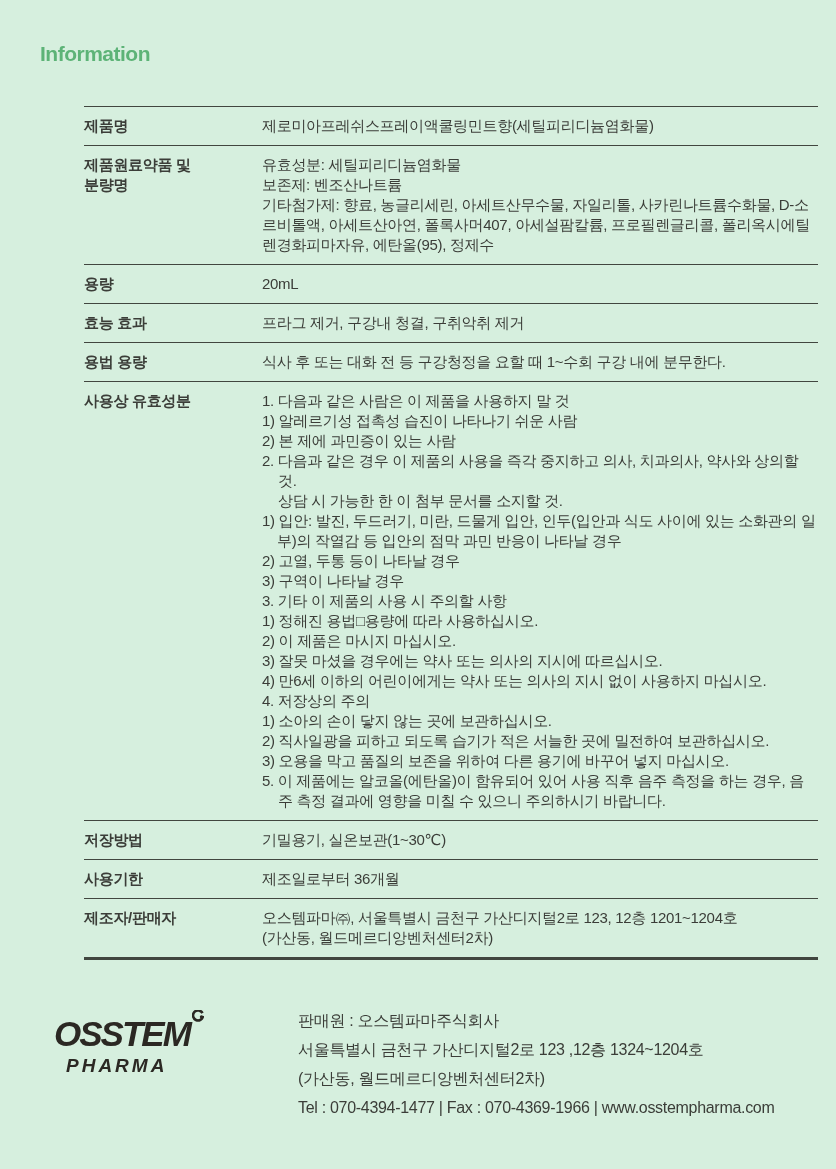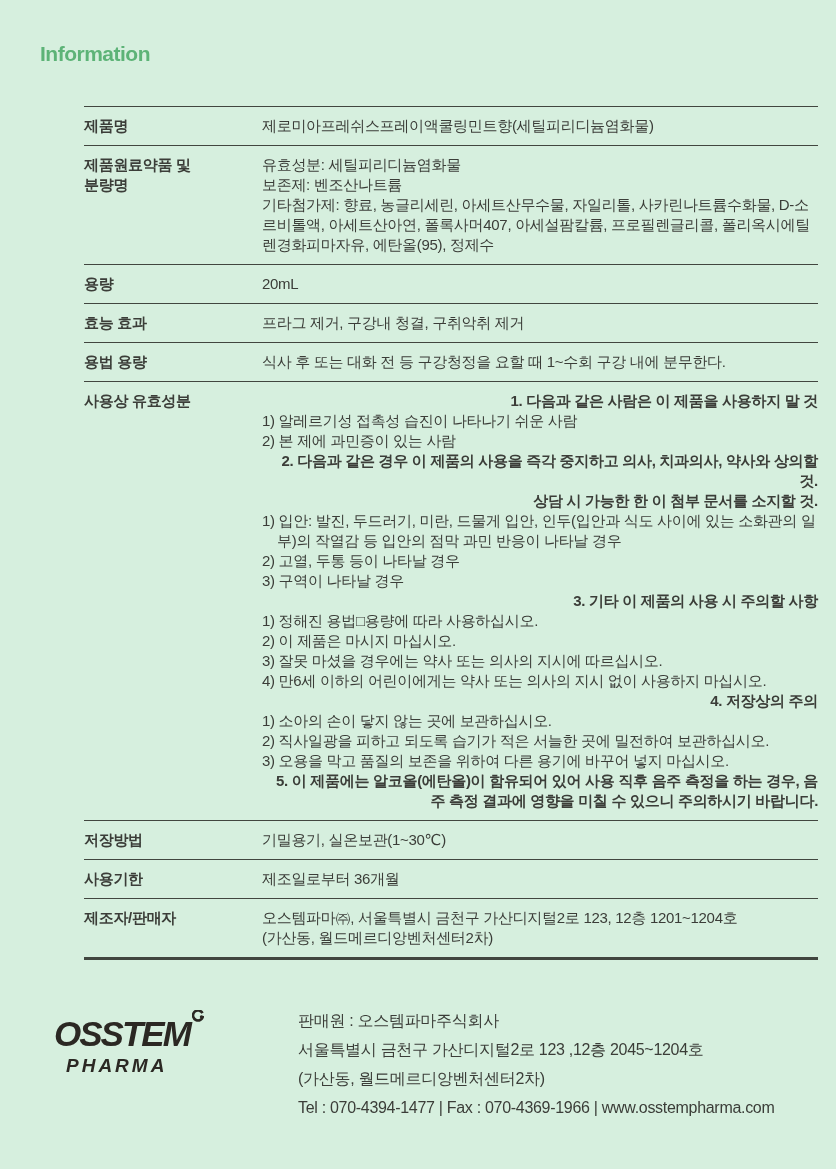--- a/index.html
+++ b/index.html
@@ -25,21 +25,21 @@
     border-top:1px solid var(--line);
     padding:9px 0 9px 0;
   }
   .row:last-child{border-bottom:3px solid var(--line);}
   .label{
     font-weight:700;font-size:15px;line-height:20px;
     white-space:pre-line;letter-spacing:-.3px;
   }
   .value{font-size:15px;line-height:20px;letter-spacing:-.3px;}
   .vline{min-height:20px;}
-  .vline.b{font-weight:700;text-align:right;}
+  .vline.b{font-weight:400;}
   .vline.ind{padding-left:16px;}
   .vline.hang{padding-left:15px;text-indent:-15px;}
   .vline.b.hang{padding-left:16px;text-indent:-16px;}
   .footer{
     display:flex;align-items:flex-start;
     margin-top:46px;padding-left:14px;gap:36px;
   }
   .logo{width:182px;padding-top:10px;color:#2b2823;}
   .logo-main{
     font-size:35px;font-weight:700;font-style:italic;
@@ -150,19 +150,19 @@
     <div class="logo">
       <span class="logo-main"><span>OSSTEM</span><svg class="logo-mark" viewBox="0 0 12 12">
             <path d="M10.5 3.2 A5 5 0 1 0 11 6" fill="none" stroke="#2b2823" stroke-width="2.6"></path>
             <circle cx="9.4" cy="6.8" r="1.6" fill="#2b2823"></circle>
           </svg></span>
       <div class="logo-sub">PHARMA</div>
     </div>
     <div class="footer-lines">
 
     <div class="fline">판매원 : 오스템파마주식회사</div>
-        <div class="fline">서울특별시 금천구 가산디지털2로 123 ,12층 2045~1204호</div>
+        <div class="fline">서울특별시 금천구 가산디지털2로 123 ,12층 1324~1204호</div>
         <div class="fline">(가산동, 월드메르디앙벤처센터2차)</div>
         <div class="fline">Tel : 070-4394-1477 | Fax : 070-4369-1966 | www.osstempharma.com</div>
       </div>
   </div>
 
 </div>
 
 </body></html>

